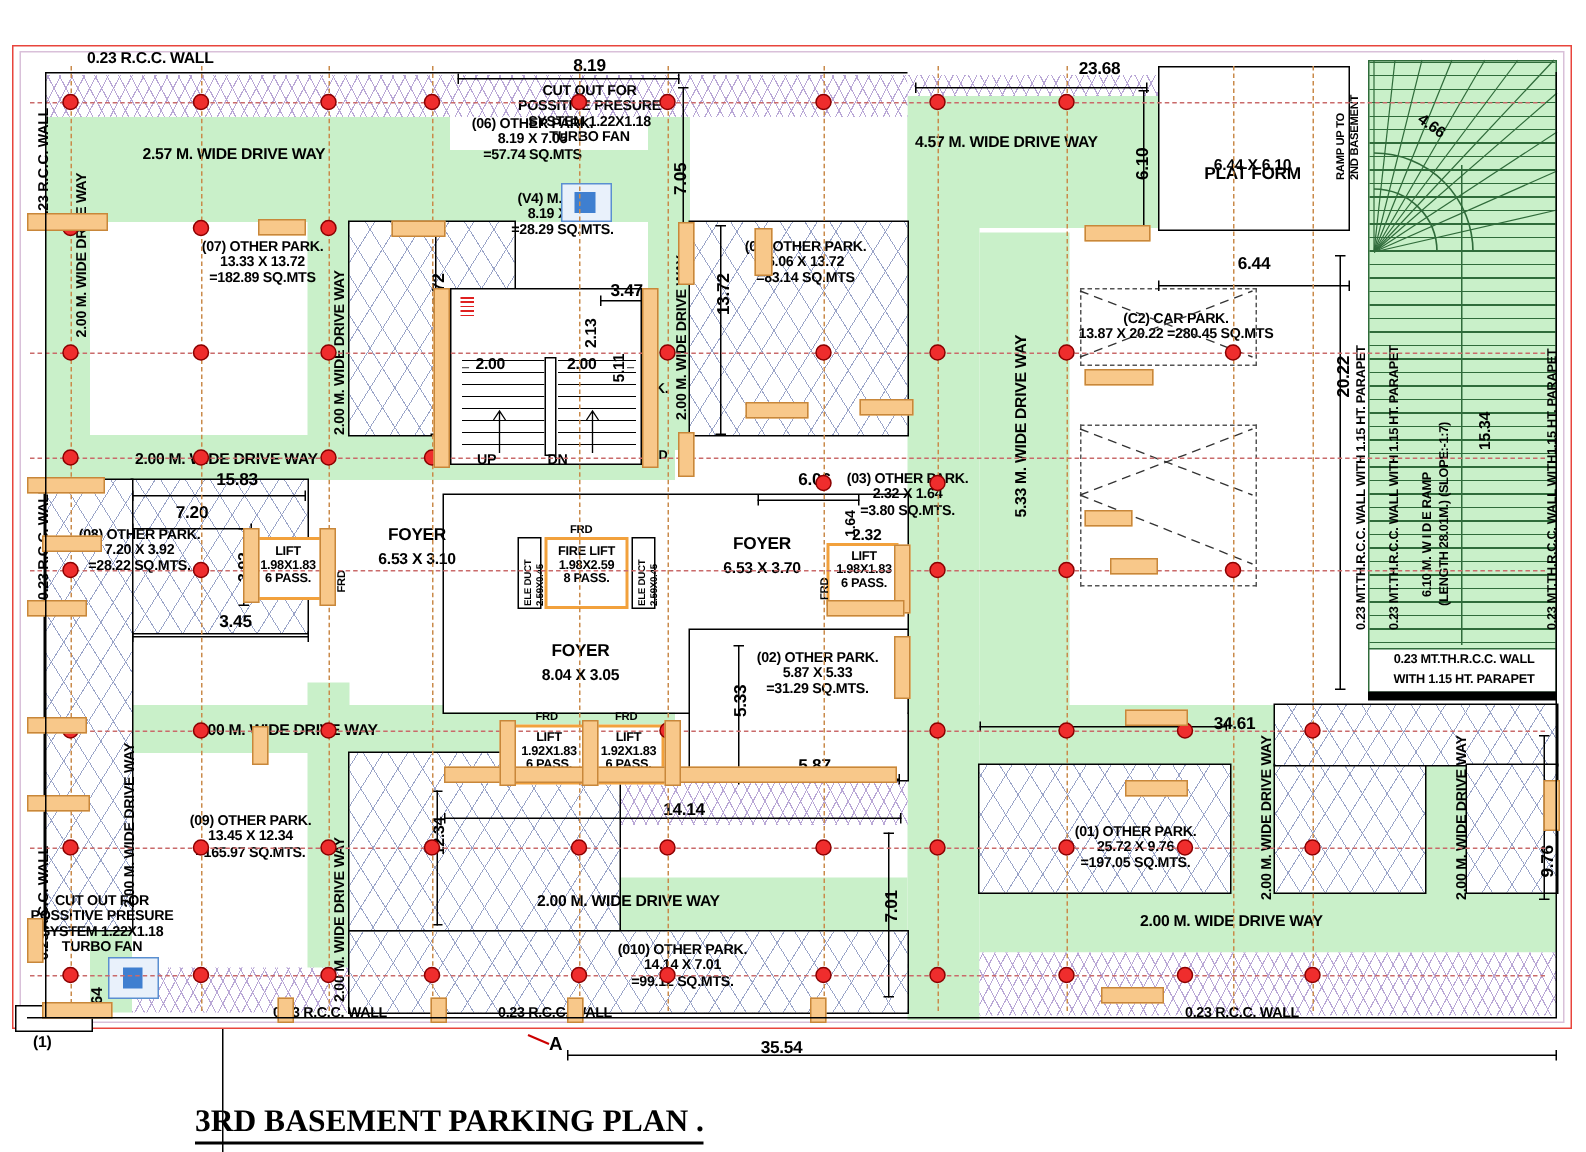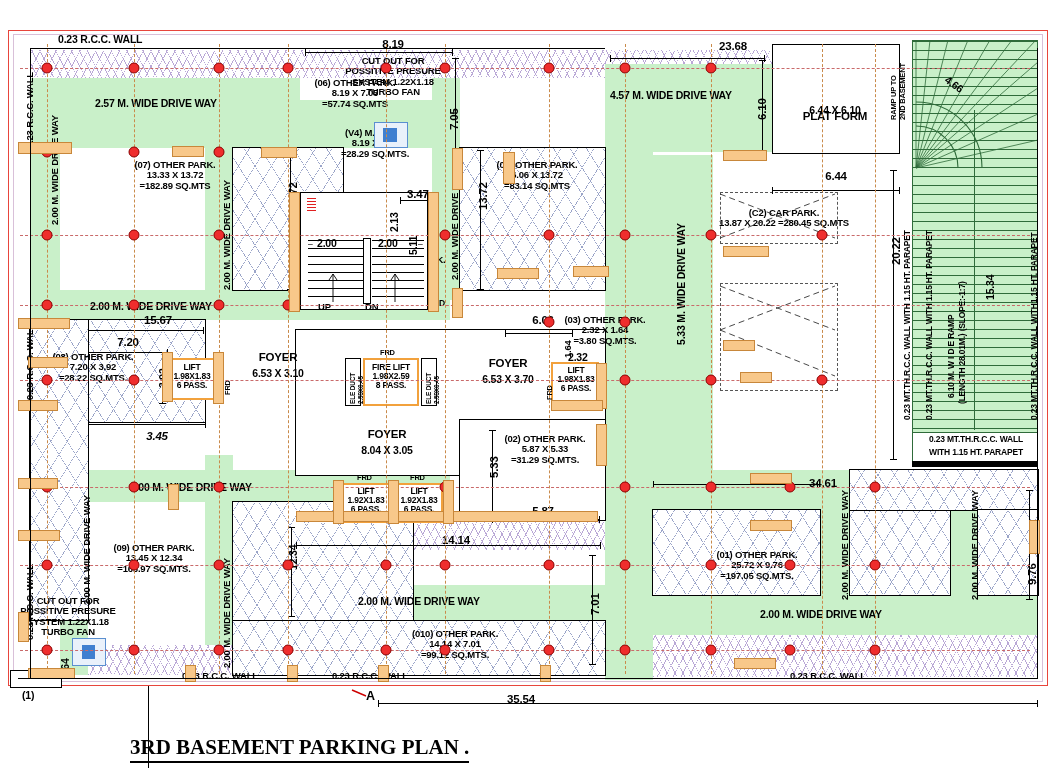--- a/index.html
+++ b/index.html
@@ -188,21 +188,21 @@
     <span class="blk">3.47 X 5.11</span>
     <span class="blk">=17.73 SQ.MTS.</span>
   </div>
 
   <div class="t b f9 c" style="left:93px;top:352px;">
     <span class="blk">(08) OTHER PARK.</span>
     <span class="blk">7.20 X 3.92</span>
     <span class="blk">=28.22 SQ.MTS.</span>
   </div>
 
-  <div class="t b f9 c" style="left:154px;top:543px;">
+  <div class="t b f9 c" style="left:167px;top:543px;">
     <span class="blk">(09) OTHER PARK.</span>
     <span class="blk">13.45 X 12.34</span>
     <span class="blk">=165.97 SQ.MTS.</span>
   </div>
 
   <div class="t b f9 c" style="left:455px;top:629px;">
     <span class="blk">(010) OTHER PARK.</span>
     <span class="blk">14.14 X 7.01</span>
     <span class="blk">=99.12 SQ.MTS.</span>
   </div>
@@ -399,30 +399,30 @@
   <div class="t b f11 rotL" style="left:890px;top:265px;">20.22</div>
 
   <div class="dim" style="left:400px;top:200px;width:35px;"></div>
   <div class="t b f11" style="left:407px;top:188px;">3.47</div>
 
   <div class="t b f10 rotL" style="left:389px;top:232px;">2.13</div>
 
   <div class="t b f10 rotL" style="left:408px;top:255px;">5.11</div>
 
   <div class="dim" style="left:88px;top:330px;width:116px;"></div>
-  <div class="t b f11 c" style="left:158px;top:314px;">15.67</div>
+  <div class="t b f11 c" style="left:158px;top:314px;">15.83</div>
 
   <div class="dim" style="left:88px;top:352px;width:80px;"></div>
   <div class="t b f11 c" style="left:128px;top:336px;">7.20</div>
 
   <div class="dimv" style="left:162px;top:352px;height:52px;"></div>
   <div class="t b f10 rotL" style="left:158px;top:388px;">3.92</div>
 
   <div class="dim" style="left:88px;top:424px;width:118px;"></div>
-  <div class="t b f11 c" style="left:157px;top:430px;font-style:italic;">3.45</div>
+  <div class="t b f11 c" style="left:157px;top:409px;">3.45</div>
 
   <div class="dim" style="left:505px;top:333px;width:68px;"></div>
   <div class="t b f11 c" style="left:543px;top:314px;">6.06</div>
 
   <div class="t b f10" style="left:568px;top:352px;">2.32</div>
 
   <div class="t b f9 rotL" style="left:563px;top:358px;">1.64</div>
 
   <div class="dimv" style="left:492px;top:430px;height:88px;"></div>
   <div class="t b f11 rotL" style="left:488px;top:478px;">5.33</div>

